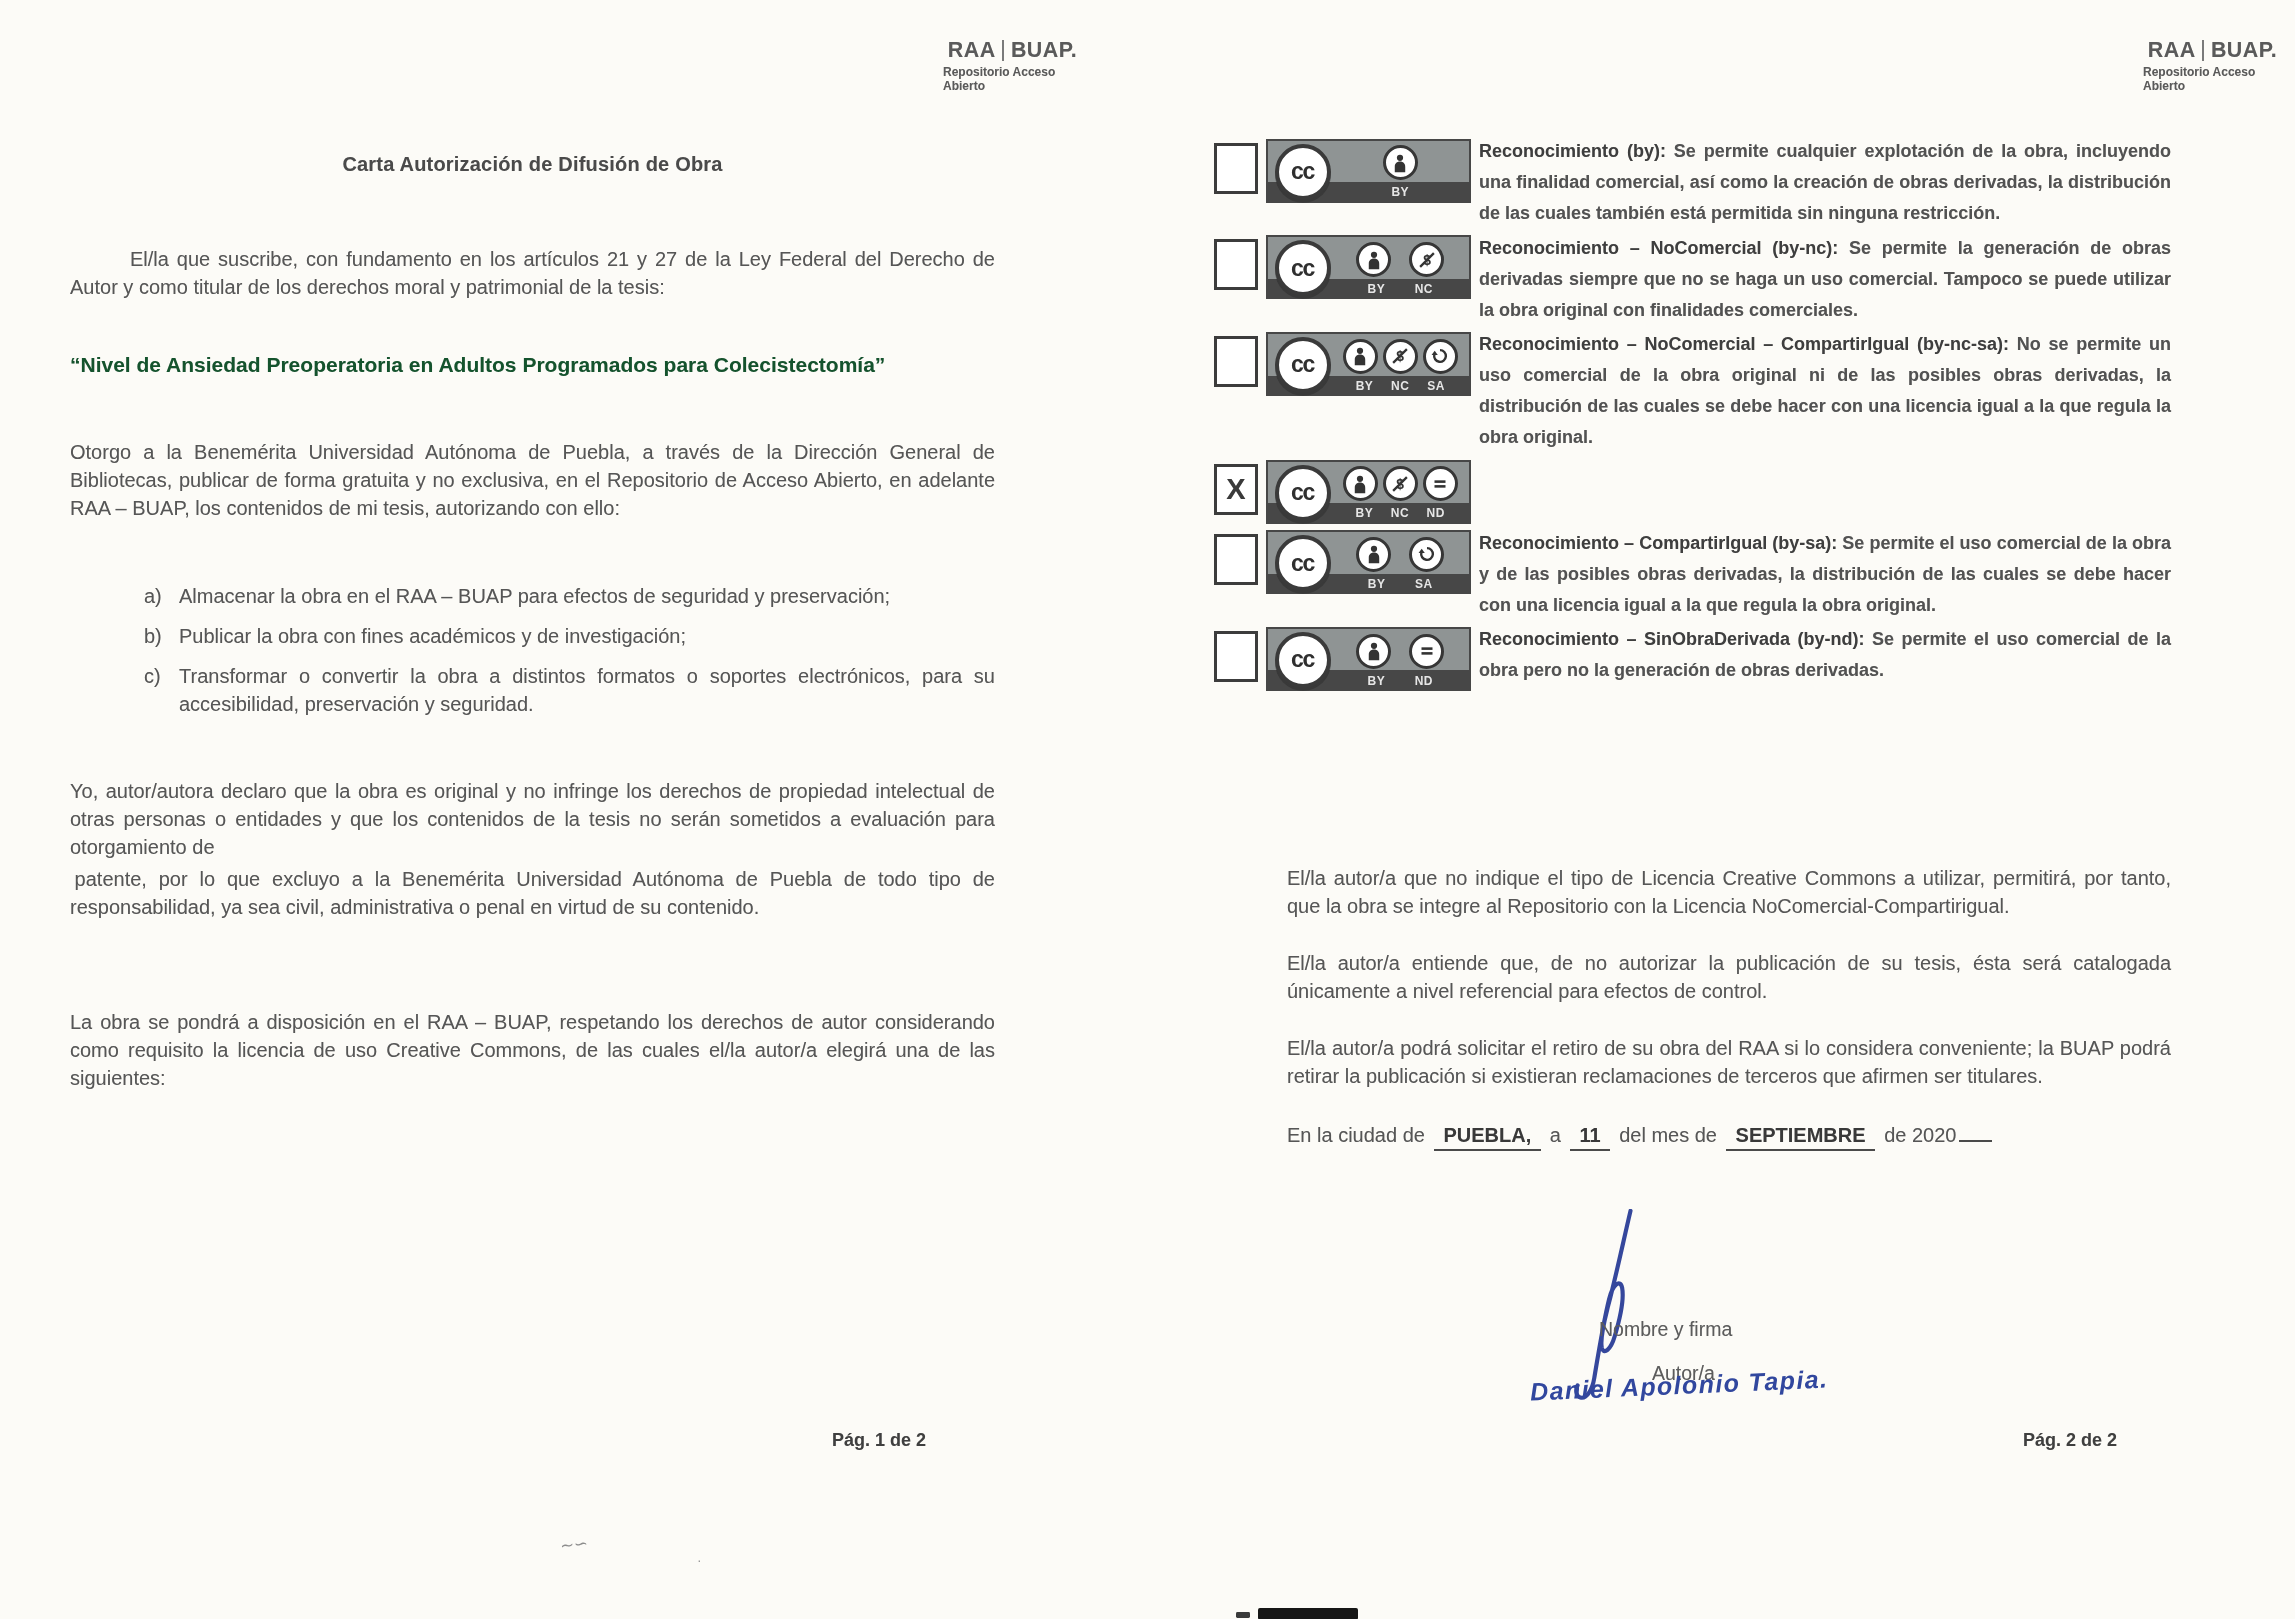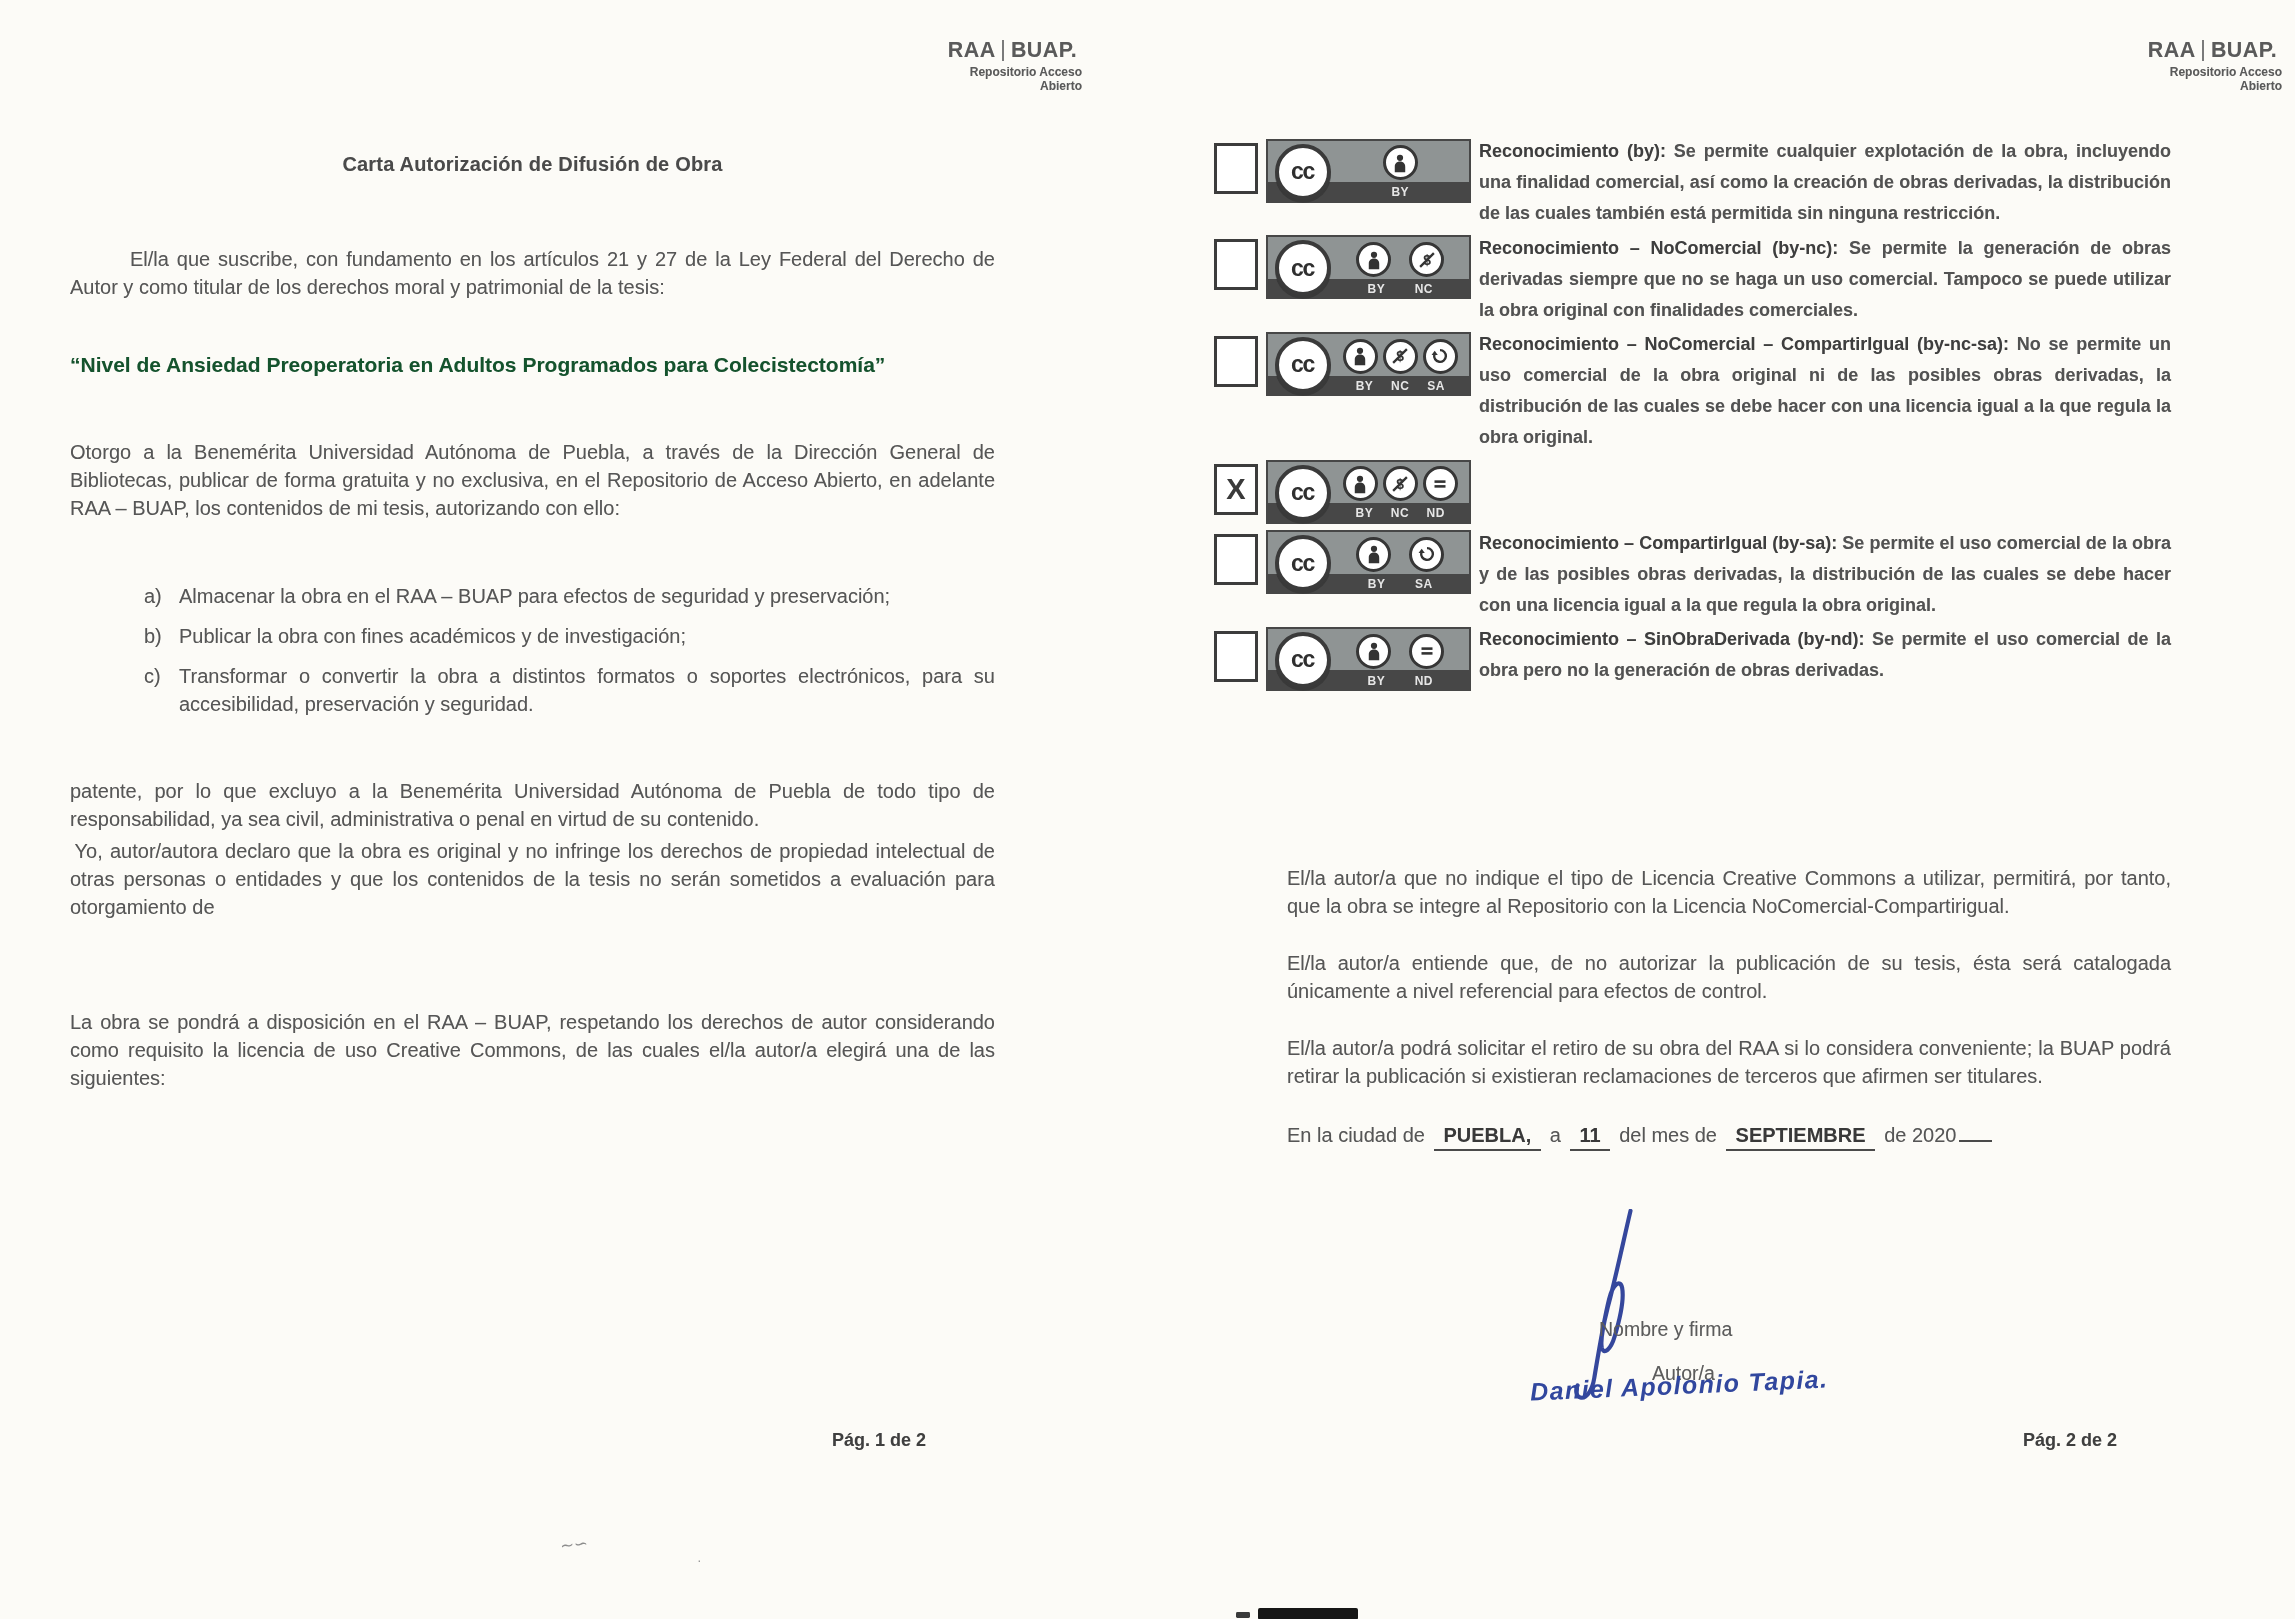--- a/index.html
+++ b/index.html
@@ -4,21 +4,21 @@
 <style>
   html,body{margin:0;padding:0;background:#e8e6e1;}
   .sheet{
     position:relative; width:2295px; height:1620px; overflow:hidden;
     background:#fcfbf7;
     font-family:"Liberation Sans", sans-serif;
     color:#565656;
     text-shadow:0 0 0.5px rgba(90,90,90,.28);
   }
   
-  .logo{position:absolute; width:139px; text-align:right; color:#5f5f5f;}
+  .logo{position:absolute; width:139px; text-align:left; color:#5f5f5f;}
   .logo-top{display:flex; align-items:center; justify-content:center; gap:6.5px;}
   .logo-raa,.logo-buap{font-size:21.4px; font-weight:700; letter-spacing:0.5px; color:#5a5a5a;}
   .logo-div{width:2.3px; height:21.4px; background:#7a7a7a;}
   .logo-sub{font-size:12px; font-weight:700; line-height:14px; color:#5a5a5a; margin-top:1.9px;}
   .logo-sub2{font-size:12px; font-weight:700; line-height:14px; color:#5a5a5a;}
   .logo-left{left:943px; top:38px;}
   .logo-right{left:2143px; top:38px;}
   
   .p1-block{position:absolute; left:70px; width:925px; font-size:20px; line-height:28px; text-align:justify;}
   .p1-title{top:150px; text-align:center; font-size:20px; font-weight:700; color:#4a4a4a; letter-spacing:0.2px;}
@@ -118,22 +118,22 @@
       <span class="li-marker">b)</span>
       <span class="li-text">Publicar la obra con fines académicos y de investigación;</span>
     </div>
     <div class="li">
       <span class="li-marker">c)</span>
       <span class="li-text">Transformar o convertir la obra a distintos formatos o soportes electrónicos, para su accesibilidad, preservación y seguridad.</span>
     </div>
   </div>
 
   <div class="p1-block p1-decl">
+    <p>Yo, autor/autora declaro que la obra es original y no infringe los derechos de propiedad intelectual de otras personas o entidades y que los contenidos de la tesis no serán sometidos a evaluación para otorgamiento de</p>
     <p>patente, por lo que excluyo a la Benemérita Universidad Autónoma de Puebla de todo tipo de responsabilidad, ya sea civil, administrativa o penal en virtud de su contenido.</p>
-    <p>Yo, autor/autora declaro que la obra es original y no infringe los derechos de propiedad intelectual de otras personas o entidades y que los contenidos de la tesis no serán sometidos a evaluación para otorgamiento de</p>
   </div>
 
   <div class="p1-block p1-avail">La obra se pondrá a disposición en el RAA – BUAP, respetando los derechos de autor considerando como requisito la licencia de uso Creative Commons, de las cuales el/la autor/a elegirá una de las siguientes:</div>
 
   <div class="page-num pn-1">Pág. 1 de 2</div>
 
   <span class="pencil-mark">∼∽</span>
   <span class="pencil-dot">·</span>
 
   <div class="licenses">

